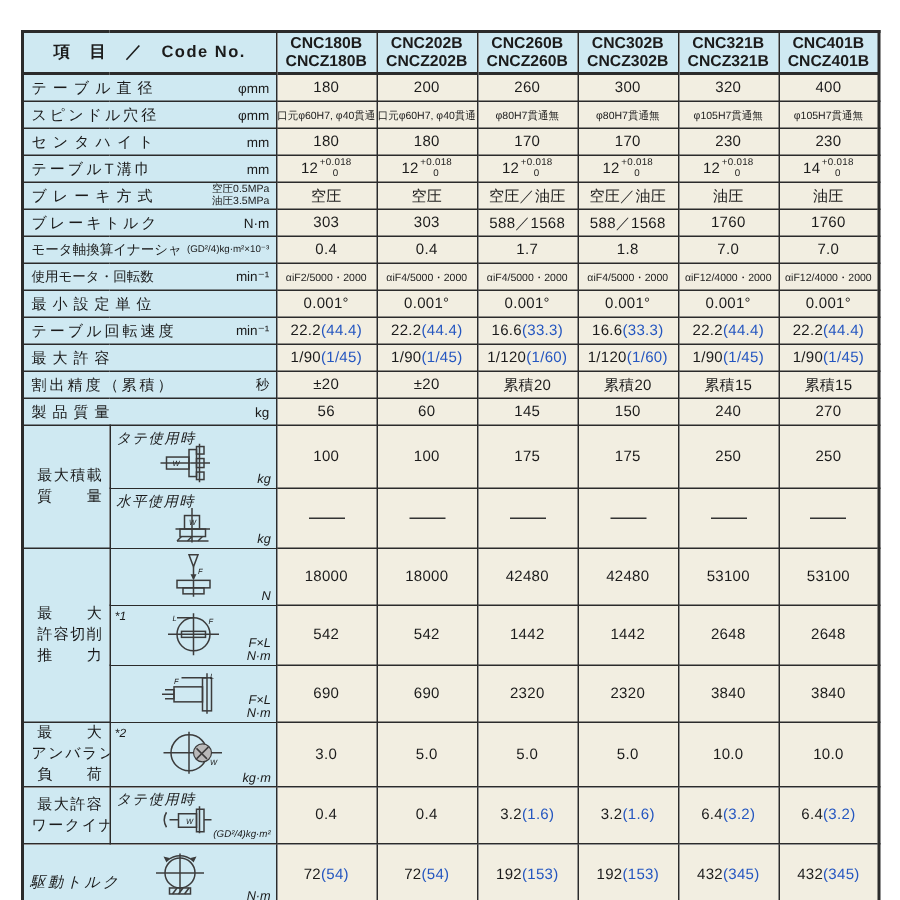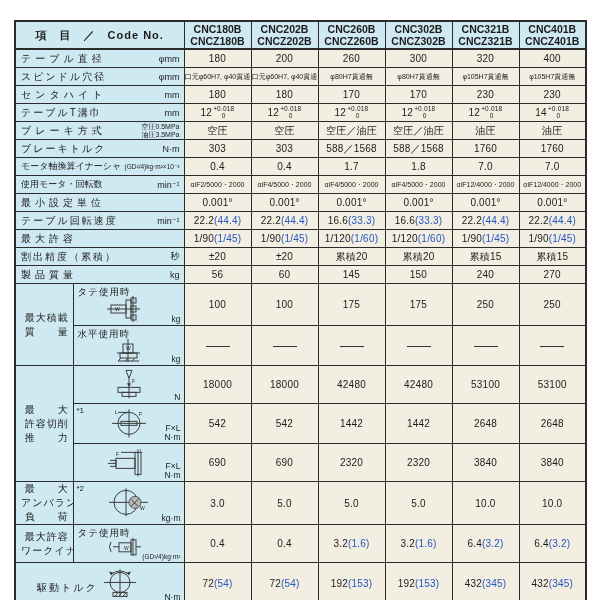--- a/index.html
+++ b/index.html
@@ -21,21 +21,21 @@
   .unit.two{font-size:7px;line-height:7.5px;}
   tr.r-sm td{height:17px;}
   td.data{background:#f2eee1;text-align:center;vertical-align:middle;font-size:10px;letter-spacing:.2px;}
   td.data.sm{font-size:7px;letter-spacing:0;}
   .blue{color:#2456c0;}
   .dash{display:inline-block;width:24px;border-top:1.5px solid #333;vertical-align:middle;}
   .tolwrap{display:inline-flex;align-items:center;}
   .tol{display:inline-flex;flex-direction:column;font-size:6.5px;line-height:6.5px;margin-left:1px;}
   td.mainlbl{background:#cfe9f2;vertical-align:middle;text-align:center;}
   td.mainlbl .ml{padding-left:5px;font-size:10px;letter-spacing:1px;line-height:14px;white-space:pre;}
-  td.subcell{background:#cfe9f2;position:relative;}
+  td.subcell{background:#cfe9f2;position:relative;font-style:italic;}
   .sub-top{position:absolute;top:2px;left:4px;font-size:9.5px;letter-spacing:1px;}
   .sub-note{position:absolute;top:2px;left:3px;font-size:8px;}
   .sub-icon{position:absolute;left:50%;top:50%;transform:translate(-50%,-46%);}
   .sub-icon.low{transform:translate(-50%,-30%);}
   .sub-unit{position:absolute;right:3px;bottom:2px;font-size:8.5px;line-height:8.5px;text-align:right;white-space:pre;}
   .sub-unit.tiny{font-size:6.5px;line-height:7px;}
   svg .ln{stroke:#3c3c3c;stroke-width:1;fill:none;}
   svg .fl{fill:#b9b9b9;stroke:#3c3c3c;stroke-width:.8;}
   svg text{font-size:5px;fill:#222;font-family:"Liberation Sans",sans-serif;}
 </style>
@@ -465,21 +465,21 @@
           </td>
           <td class="data">0.4</td>
           <td class="data">0.4</td>
           <td class="data"><span>3.2</span><span class="blue">(1.6)</span></td>
           <td class="data"><span>3.2</span><span class="blue">(1.6)</span></td>
           <td class="data"><span>6.4</span><span class="blue">(3.2)</span></td>
           <td class="data"><span>6.4</span><span class="blue">(3.2)</span></td>
         </tr>
         <tr style="height: 42px;">
           <td class="subcell" colspan="2">
-            <span class="sub-top" style="top: 45%; letter-spacing: 2px; font-size: 10px; margin-left: 17px;">駆動トルク</span>
+            <span class="sub-top" style="top: 45%; letter-spacing: 2px; font-size: 10px;">駆動トルク</span>
             <span class="sub-icon" style="left: 62%;"><svg width="40" height="32" viewBox="0 0 40 32">
                 <circle class="ln" cx="20" cy="16" r="10"></circle>
                 <line class="ln" x1="4" y1="16" x2="36" y2="16"></line>
                 <line class="ln" x1="20" y1="3" x2="20" y2="29"></line>
                 <path class="ln" d="M11 8 Q20 1 29 8"></path>
                 <path d="M9 5 L11 9 L13 6 Z" fill="#3c3c3c"></path>
                 <path d="M31 5 L29 9 L27 6 Z" fill="#3c3c3c"></path>
                 <rect class="ln" x="13" y="26" width="14" height="4" fill="#fff"></rect>
                 <line class="ln" x1="15" y1="30" x2="18" y2="26"></line>
                 <line class="ln" x1="19" y1="30" x2="22" y2="26"></line>

